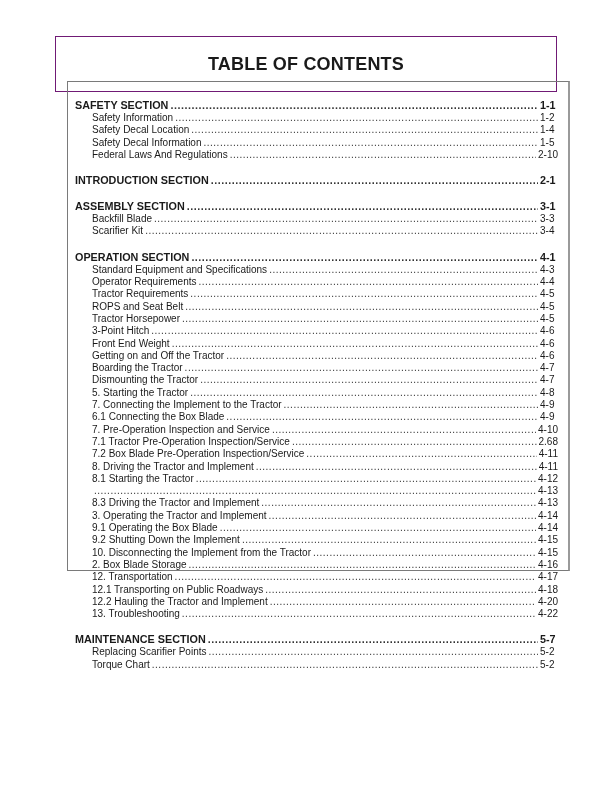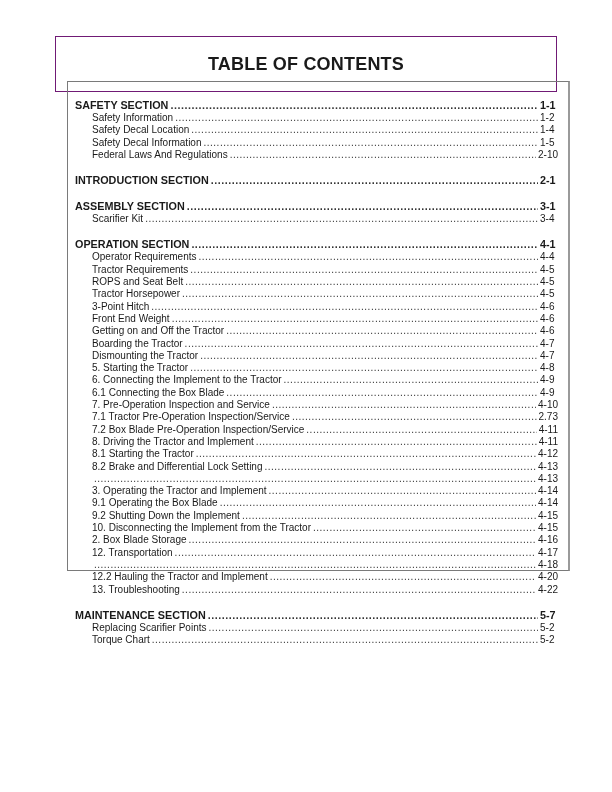--- a/index.html
+++ b/index.html
@@ -60,32 +60,42 @@
           <span class="page">2-1</span>
         </div>
       </div>
       <div class="section">
         <div class="row header">
           <span class="label">ASSEMBLY SECTION</span>
           <span class="dots"></span>
           <span class="page">3-1</span>
         </div>
         <div class="row sub">
+          <span class="label">Backfill Blade</span>
+          <span class="dots"></span>
+          <span class="page">3-3</span>
+        </div>
+        <div class="row sub">
           <span class="label">Scarifier Kit</span>
           <span class="dots"></span>
           <span class="page">3-4</span>
         </div>
       </div>
       <div class="section">
         <div class="row header">
           <span class="label">OPERATION SECTION</span>
           <span class="dots"></span>
           <span class="page">4-1</span>
         </div>
         <div class="row sub">
+          <span class="label">Standard Equipment and Specifications</span>
+          <span class="dots"></span>
+          <span class="page">4-3</span>
+        </div>
+        <div class="row sub">
           <span class="label">Operator Requirements</span>
           <span class="dots"></span>
           <span class="page">4-4</span>
         </div>
         <div class="row sub">
           <span class="label">Tractor Requirements</span>
           <span class="dots"></span>
           <span class="page">4-5</span>
         </div>
         <div class="row sub">
@@ -122,60 +132,60 @@
           <span class="label">Dismounting the Tractor</span>
           <span class="dots"></span>
           <span class="page">4-7</span>
         </div>
         <div class="row sub">
           <span class="label">5. Starting the Tractor</span>
           <span class="dots"></span>
           <span class="page">4-8</span>
         </div>
         <div class="row sub">
-          <span class="label">6. Connecting the Implement to the Tractor</span>
+          <span class="label">7. Connecting the Implement to the Tractor</span>
           <span class="dots"></span>
           <span class="page">4-9</span>
         </div>
         <div class="row sub">
           <span class="label">6.1 Connecting the Box Blade</span>
           <span class="dots"></span>
           <span class="page">4-9</span>
         </div>
         <div class="row sub">
           <span class="label">7. Pre-Operation Inspection and Service</span>
           <span class="dots"></span>
           <span class="page">4-10</span>
         </div>
         <div class="row sub">
           <span class="label">7.1 Tractor Pre-Operation Inspection/Service</span>
           <span class="dots"></span>
-          <span class="page">2.73</span>
+          <span class="page">2.68</span>
         </div>
         <div class="row sub">
           <span class="label">7.2 Box Blade Pre-Operation Inspection/Service</span>
           <span class="dots"></span>
           <span class="page">4-11</span>
         </div>
         <div class="row sub">
           <span class="label">8. Driving the Tractor and Implement</span>
           <span class="dots"></span>
           <span class="page">4-11</span>
         </div>
         <div class="row sub">
           <span class="label">8.1 Starting the Tractor</span>
           <span class="dots"></span>
           <span class="page">4-12</span>
         </div>
         <div class="row sub">
-          <span class="label">8.2 Brake and Differential Lock Setting</span>
           <span class="dots"></span>
           <span class="page">4-13</span>
         </div>
         <div class="row sub">
+          <span class="label">8.3 Driving the Tractor and Implement</span>
           <span class="dots"></span>
           <span class="page">4-13</span>
         </div>
         <div class="row sub">
           <span class="label">3. Operating the Tractor and Implement</span>
           <span class="dots"></span>
           <span class="page">4-14</span>
         </div>
         <div class="row sub">
           <span class="label">9.1 Operating the Box Blade</span>
@@ -196,20 +206,21 @@
           <span class="label">2. Box Blade Storage</span>
           <span class="dots"></span>
           <span class="page">4-16</span>
         </div>
         <div class="row sub">
           <span class="label">12. Transportation</span>
           <span class="dots"></span>
           <span class="page">4-17</span>
         </div>
         <div class="row sub">
+          <span class="label">12.1 Transporting on Public Roadways</span>
           <span class="dots"></span>
           <span class="page">4-18</span>
         </div>
         <div class="row sub">
           <span class="label">12.2 Hauling the Tractor and Implement</span>
           <span class="dots"></span>
           <span class="page">4-20</span>
         </div>
         <div class="row sub">
           <span class="label">13. Troubleshooting</span>

